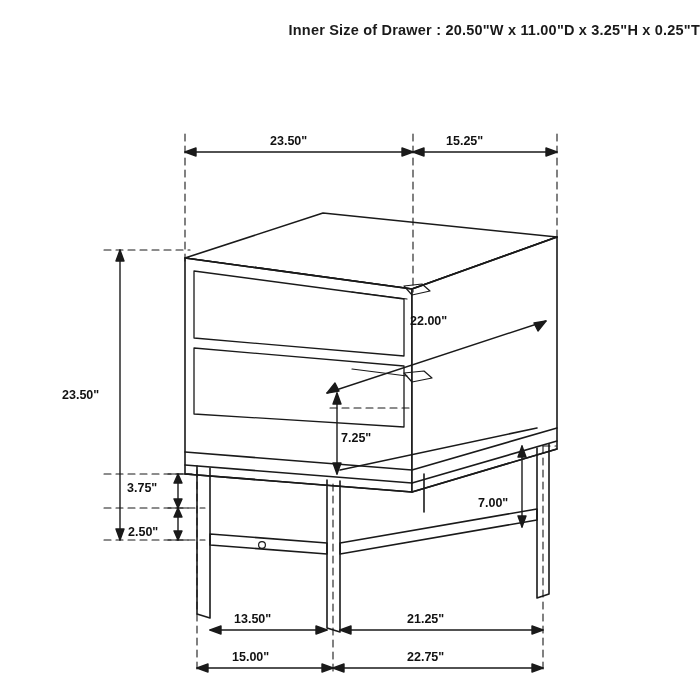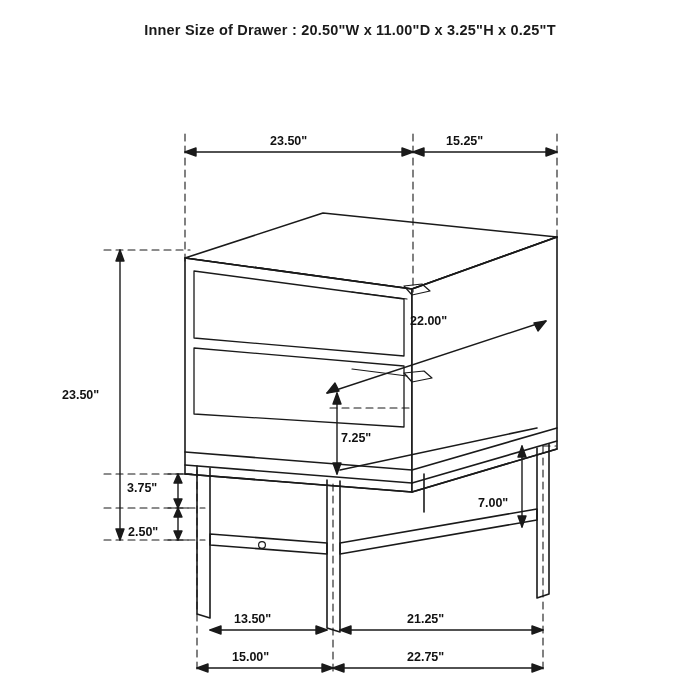--- a/index.html
+++ b/index.html
@@ -13,21 +13,21 @@
     height: 700px;
     background: #ffffff;
     font-family: "Liberation Sans", sans-serif;
     overflow: hidden;
   }
   #title {
     position: absolute;
     top: 22px;
     left: 0;
     width: 700px;
-    text-align: center;
+    text-align: right;
     font-size: 14.5px;
     font-weight: bold;
     color: #1a1a1a;
     letter-spacing: 0.2px;
   }
   #svg-layer {
     position: absolute;
     top: 0;
     left: 0;
   }

